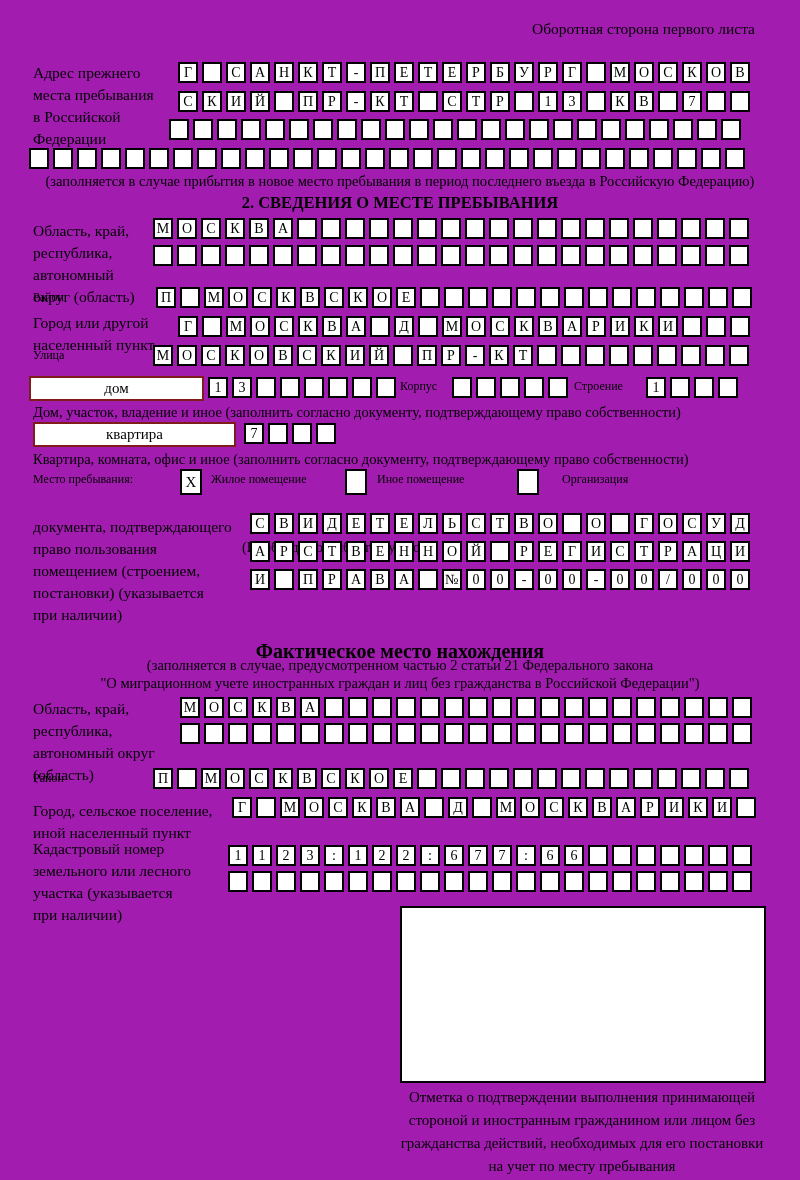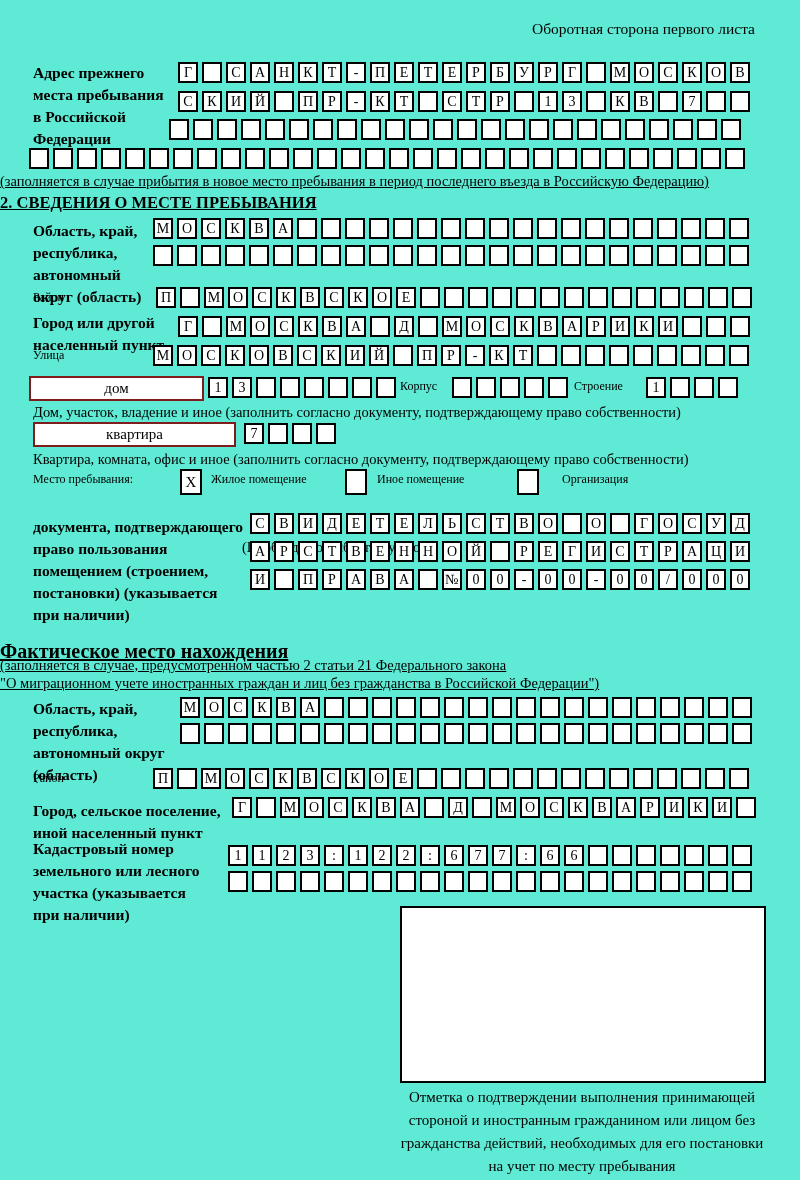--- a/index.html
+++ b/index.html
@@ -1,31 +1,31 @@
 <!DOCTYPE html>
 <html><head>
 <meta charset="utf-8">
 <style>
   html,body{margin:0;padding:0;background:#ffffff;}
   .page{
-    position:relative;width:800px;height:1180px;background:#5eead4;color:#000;
+    position:relative;width:800px;height:1180px;background:#a21caf;color:#000;
     font-family:"Liberation Serif","DejaVu Serif",serif;overflow:hidden;
   }
   .abs{position:absolute;}
   .title{font-size:15.5px;white-space:nowrap;}
   .lblblock{font-size:15.5px;}
-  .lblblock .lline{height:22px;line-height:22px;white-space:nowrap;font-weight:bold;}
+  .lblblock .lline{height:22px;line-height:22px;white-space:nowrap;}
   .cellrow{position:absolute;display:flex;gap:4px;}
   .cell{
     flex:0 0 16px;width:16px;height:17px;border:2px solid #000;
     display:flex;align-items:center;justify-content:center;
     font-size:14px;line-height:1;background:#fff;
   }
   .note{font-size:14.5px;white-space:nowrap;}
-  .center{left:0;width:800px;text-decoration:underline;}
+  .center{left:0;width:800px;text-align:center;}
   .h-bold{font-size:16.5px;font-weight:bold;white-space:nowrap;}
   .wbox{
     position:absolute;border:2px solid #7f1d1d;display:flex;align-items:center;justify-content:center;
     font-size:15px;background:#fff;
   }
   .cb{
     position:absolute;width:18px;height:22px;border:2px solid #000;
     display:flex;align-items:center;justify-content:center;font-size:15px;background:#fff;
   }
   .inline-lbl{font-size:12px;white-space:nowrap;}

